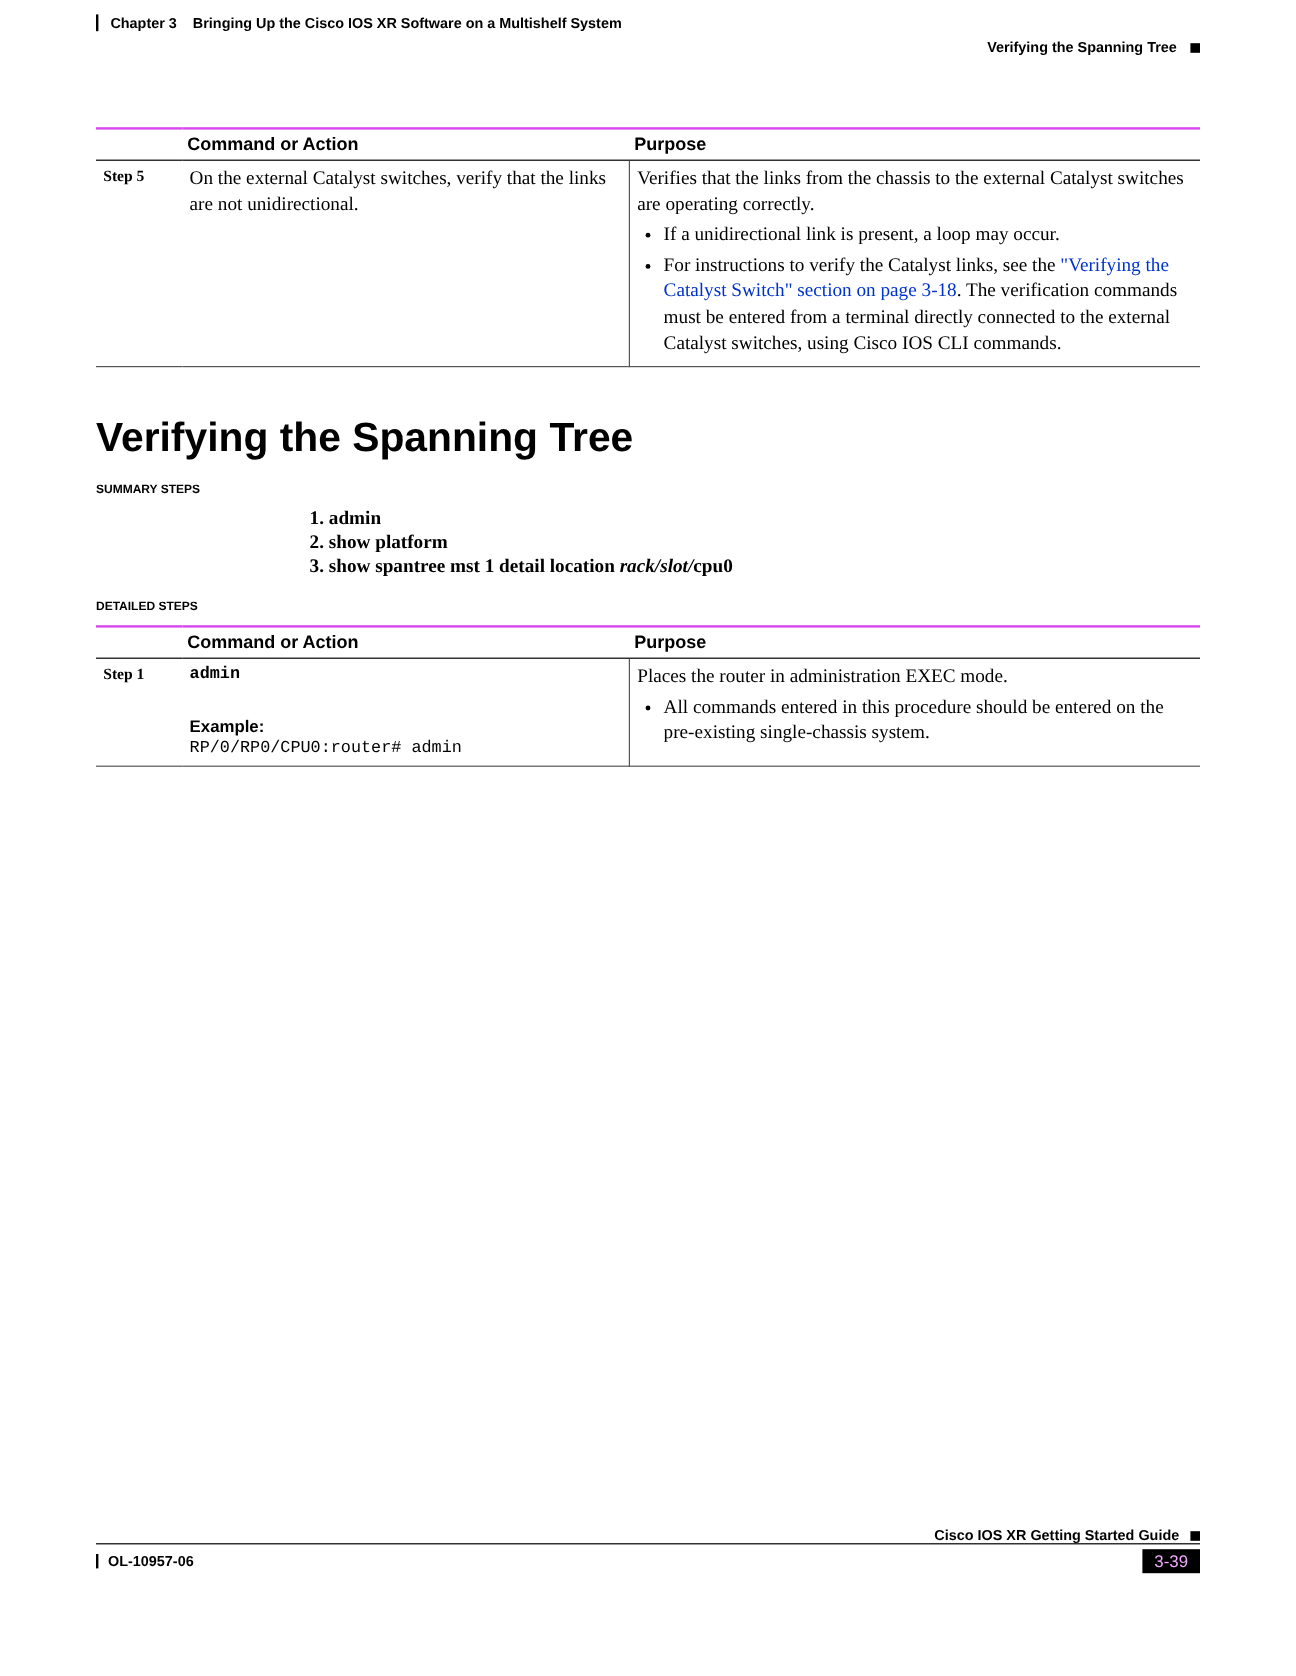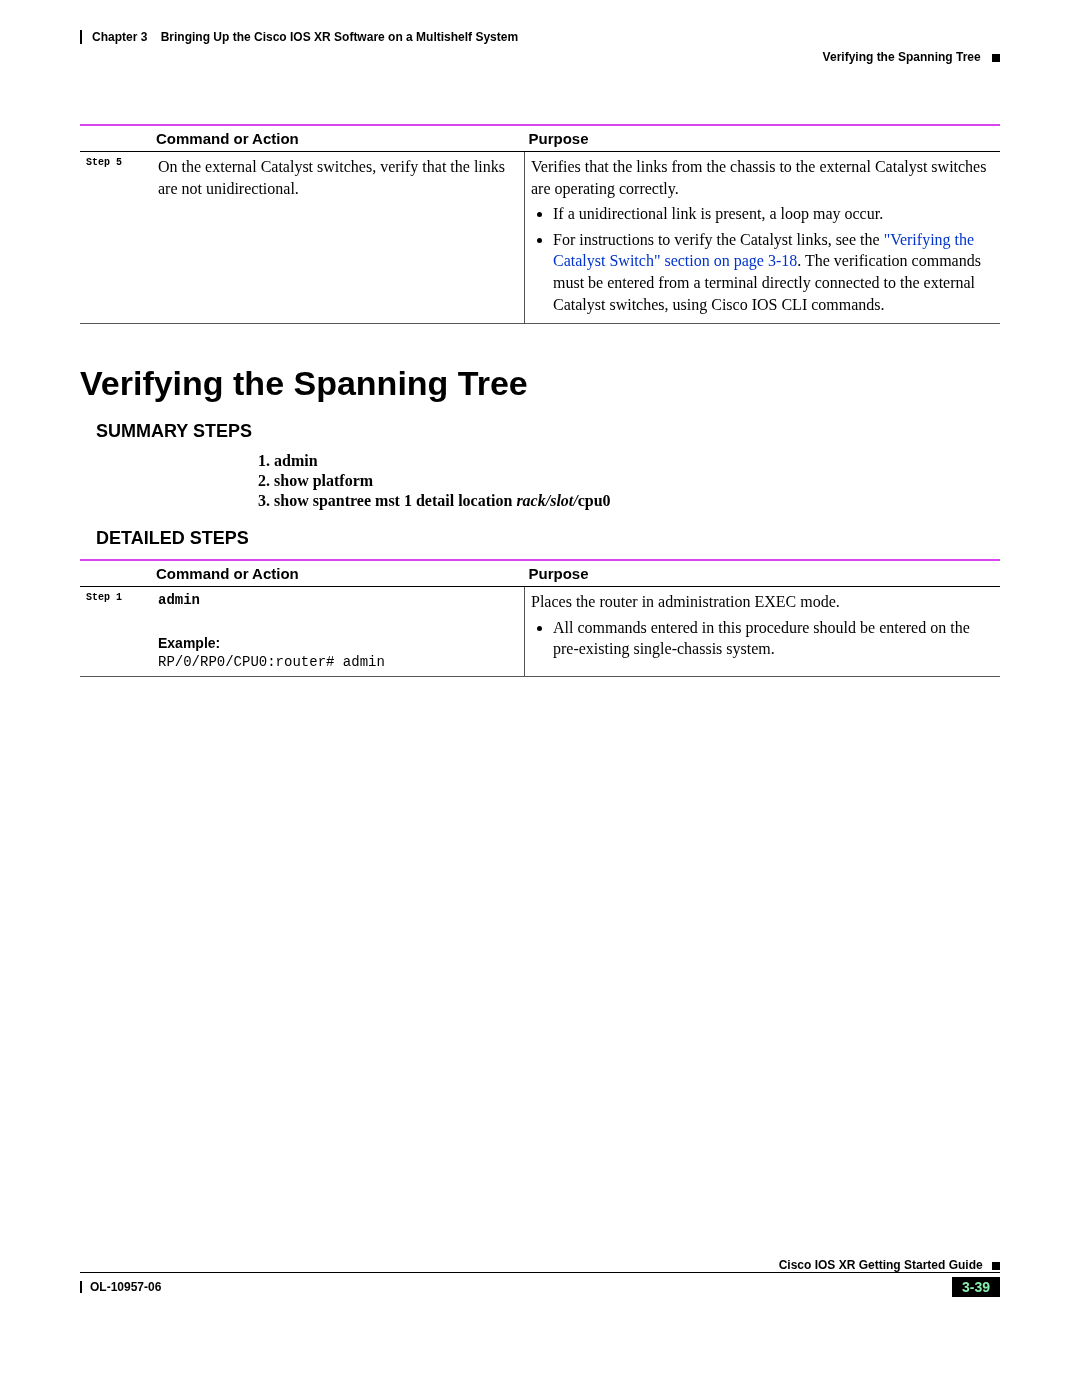--- a/index.html
+++ b/index.html
@@ -5,21 +5,21 @@
   body {
     font-family: "Times New Roman", Times, serif;
     font-size: 16px;
     color: #000;
     margin: 0;
     padding: 0;
     background: #fff;
     width: 1080px;
   }
   .page {
-    padding: 30px 80px 30px 80px;
+    padding: 12px 80px 30px 80px;
     position: relative;
     min-height: 1337px;
     box-sizing: border-box;
   }
   .topbar {
     display: flex;
     align-items: center;
     font-family: Arial, Helvetica, sans-serif;
     font-size: 12px;
     font-weight: bold;
@@ -63,22 +63,22 @@
     border-bottom: 1px solid #000;
   }
   table.steps td {
     vertical-align: top;
     padding: 4px 6px;
     border-bottom: 1px solid #555;
     font-size: 16px;
     line-height: 1.35;
   }
   table.steps td.stepcol {
-    font-family: Liberation Mono, monospace;
-    font-size: 10px;
+    font-family: Liberation Serif, serif;
+    font-size: 13px;
     font-weight: bold;
     white-space: nowrap;
     width: 60px;
   }
   table.steps td.cmdcol { width: 360px; border-right: 1px solid #555; }
   table.steps td.purposecol { }
   .mono { font-family: "Courier New", monospace; font-size: 14px; }
   .bold { font-weight: bold; }
   .example-label {
     font-family: Arial, Helvetica, sans-serif;
@@ -97,35 +97,35 @@
     margin: 30px 0 14px 0;
   }
   .intro {
     margin-left: 150px;
     margin-bottom: 24px;
     font-size: 16px;
     line-height: 1.35;
   }
   .subhead {
     font-family: Arial, Helvetica, sans-serif;
-    font-size: 18px;
-    font-weight: bold;
-    margin: 18px 0 10px 16px;
+    font-size: 10px;
+    font-weight: bold;
+    margin: 18px 0 10px 0;
   }
   ol.summary {
     margin: 0 0 0 170px;
     padding-left: 24px;
     font-weight: bold;
   }
   ol.summary li { margin-bottom: 2px; }
   .italic { font-style: italic; }
 
   .footer {
     position: absolute;
-    bottom: 40px;
+    bottom: 26px;
     left: 80px;
     right: 80px;
   }
   .footer-line { border-top: 1px solid #000; margin-bottom: 4px; }
   .footer-row {
     display: flex;
     justify-content: space-between;
     align-items: center;
     font-family: Arial, Helvetica, sans-serif;
     font-size: 12px;
@@ -149,22 +149,22 @@
     font-weight: bold;
   }
   .footer-row2 .left .vline {
     width: 2px;
     height: 12px;
     background: #000;
     margin-right: 8px;
   }
   .pagenum {
     background: #000;
-    color: #86efac;
-    font-weight: bold;
+    color: #f0abfc;
+    font-weight: normal;
     padding: 2px 10px;
     font-size: 14px;
     margin-left: 24px;
   }
   .footer .sq {
     display: inline-block;
     width: 8px;
     height: 8px;
     background: #000;
     margin-left: 6px;

